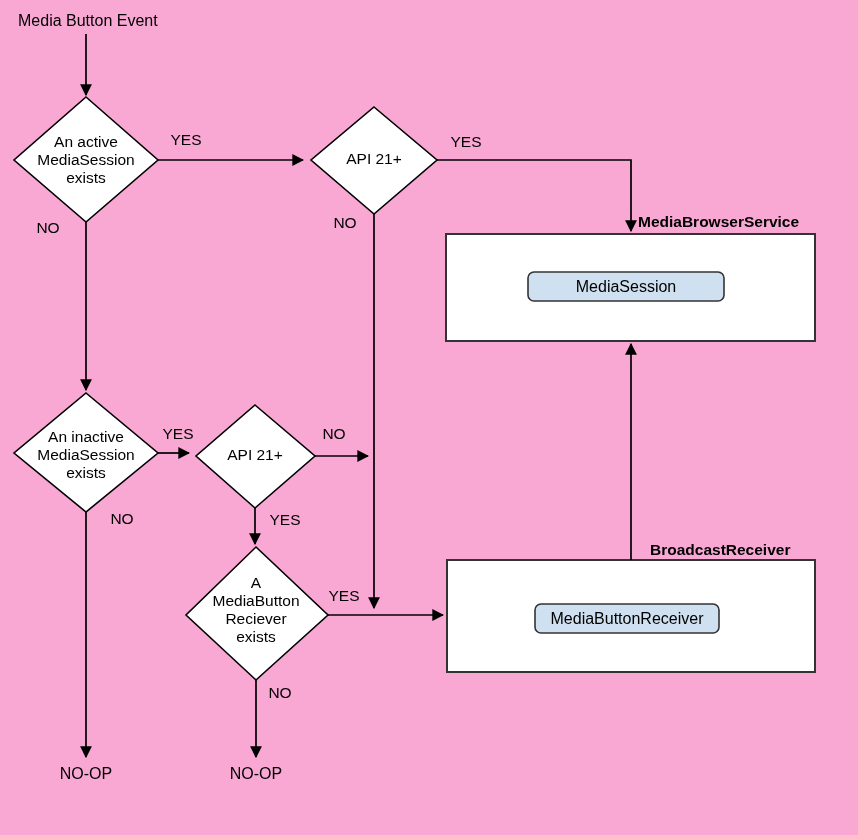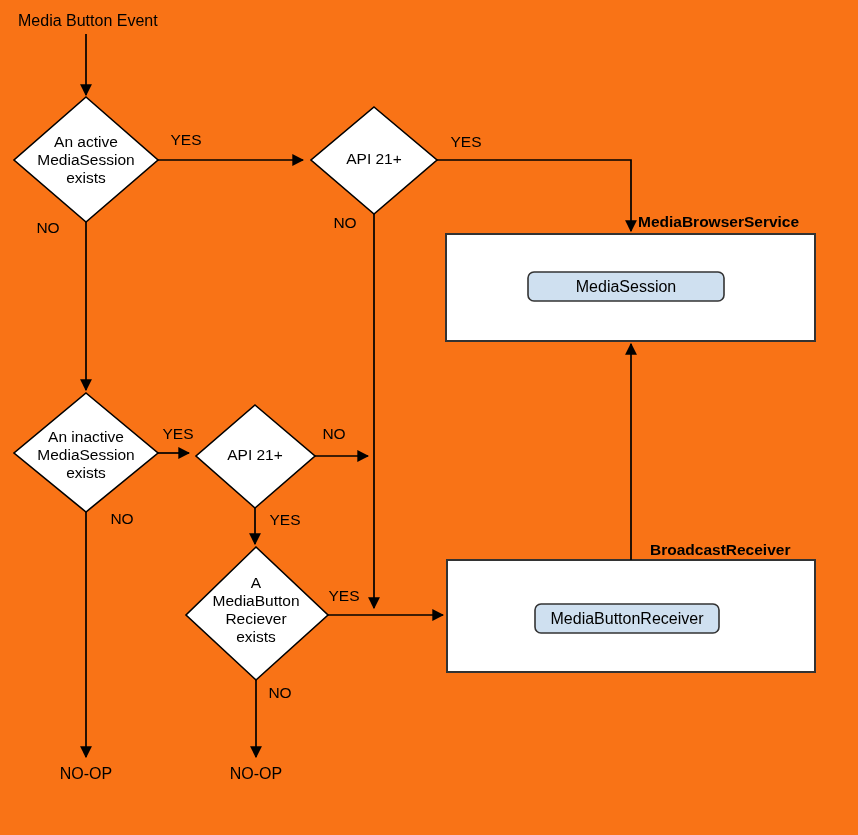--- a/index.html
+++ b/index.html
@@ -10,21 +10,21 @@
   body {
     width: 858px;
     height: 835px;
     font-family: "Liberation Sans", sans-serif;
     overflow: hidden;
   }
   #diagram-root {
     position: relative;
     width: 858px;
     height: 835px;
-    background: #f97316;
+    background: #f9a8d4;
   }
   svg.flow {
     display: block;
     width: 858px;
     height: 835px;
   }
   .diamond {
     fill: #ffffff;
     stroke: #000000;
     stroke-width: 1.6;

